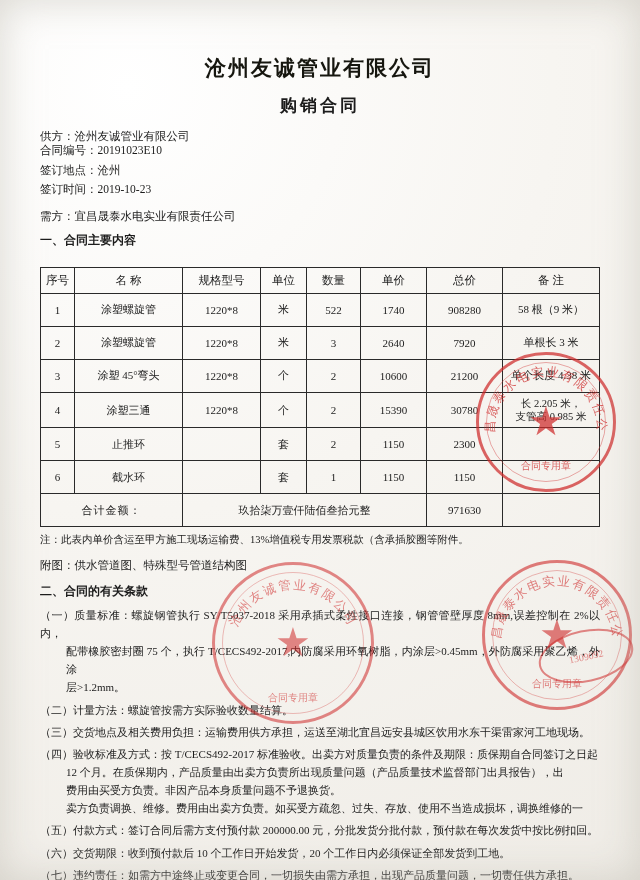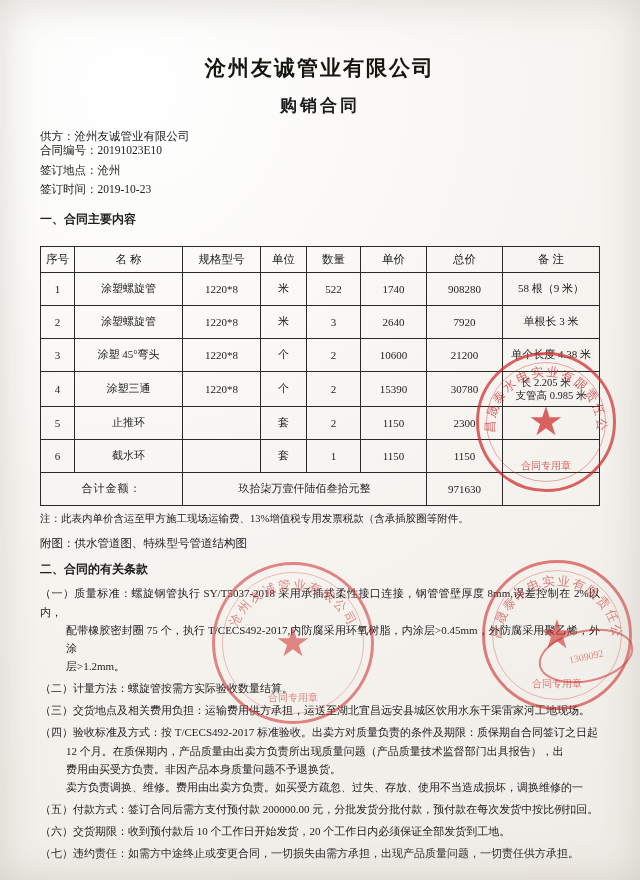--- a/index.html
+++ b/index.html
@@ -186,20 +186,26 @@
             <span>合同编号：</span><span>20191023E10</span>
           </div>
           <div class="meta-line">
             <span>签订地点：</span><span>沧州</span>
           </div>
           <div class="meta-line">
             <span>签订时间：</span><span>2019-10-23</span>
           </div>
         </div>
       </div>
+      <div class="party-row">
+        <div class="party-left">
+          <span>需方：</span><span>宜昌晟泰水电实业有限责任公司</span>
+        </div>
+        <div class="party-right"></div>
+      </div>
     </div>
 
     <div class="section-h">一、合同主要内容</div>
 
     <table class="goods">
       <thead>
         <tr>
           <th class="col-no">序号</th>
           <th class="col-name">名 称</th>
           <th class="col-spec">规格型号</th>

